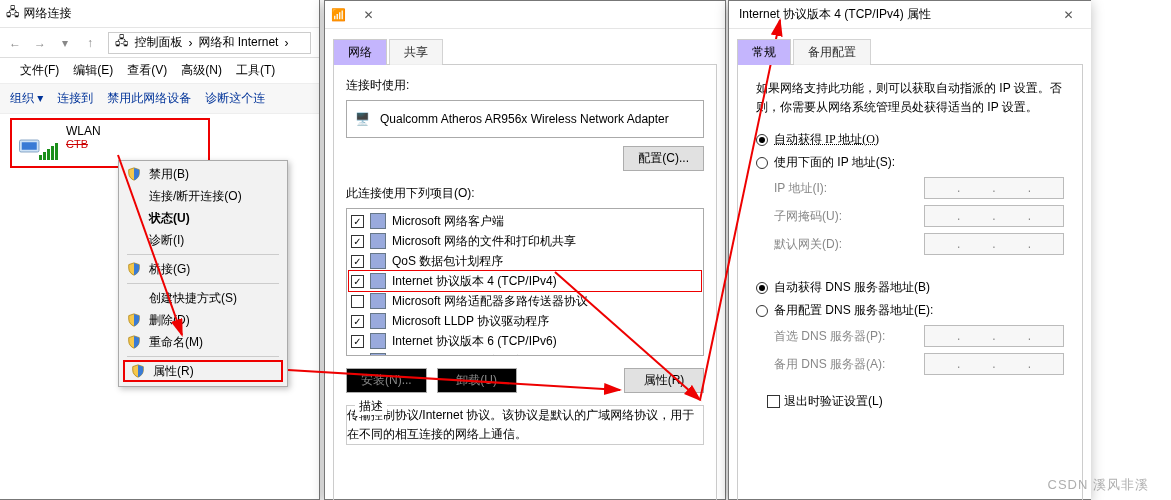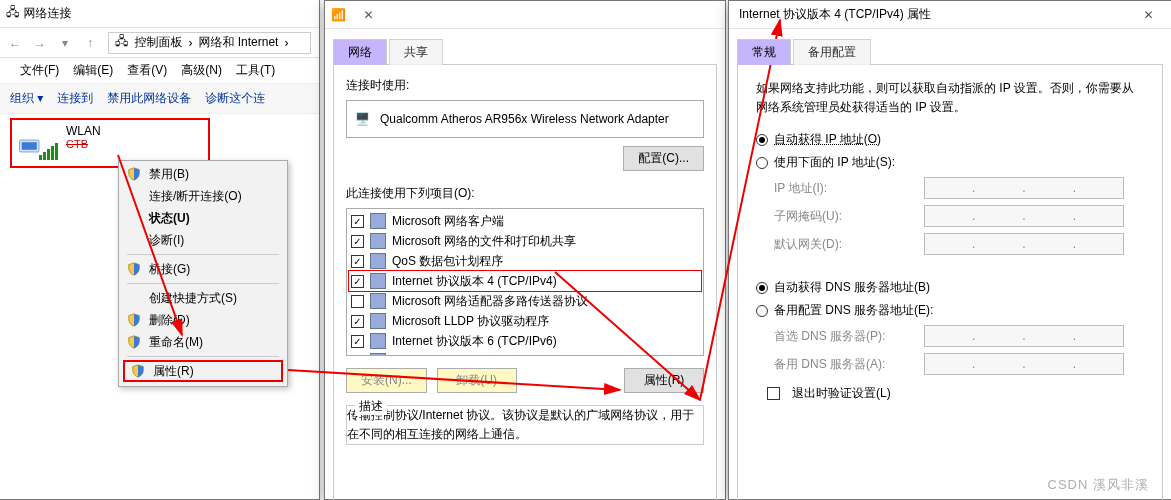--- a/index.html
+++ b/index.html
@@ -34,43 +34,43 @@
   #w2 { left: 324px; top: 0; width: 402px; height: 500px; }
   #w2 .titlebar { background: #fff; }
   .tabs { display: flex; padding: 10px 8px 0 8px; gap: 2px; }
   .tab { padding: 4px 14px; border: 1px solid #ccc; border-bottom: none; background: #fff; position: relative; }
   .tab.active { background: #c4b5fd; z-index: 2; }
   .tab.inactive { background: #f4f4f4; opacity: 0.85; }
   .tabbody { border: 1px solid #ccc; margin: -1px 8px 8px 8px; padding: 12px; overflow: hidden; }
   .fieldlabel { margin-bottom: 6px; }
   .adapterbox { border: 1px solid #aaa; padding: 6px 8px; display: flex; align-items: center; gap: 10px; height: 38px; }
   .btn { border: 1px solid #adadad; background: #e1e1e1; padding: 3px 14px; min-width: 80px; text-align: center; display: inline-block; }
-  .btn.disabled { color: #888; background: #fef9c3; }
+  .btn.disabled { color: #888; background: #000000; }
   .rightbtn { display: flex; justify-content: flex-end; margin: 8px 0 14px 0; }
   .itemlist { border: 1px solid #aaa; height: 148px; overflow: hidden; padding: 2px; }
   .li { display: flex; align-items: center; gap: 6px; height: 20px; padding: 0 2px; }
   .li.selected { outline: 1px solid #e00; background: #fff; }
   .cb { width: 13px; height: 13px; border: 1px solid #333; display: inline-flex; align-items: center; justify-content: center; font-size: 10px; color: #000; }
   .proticon { width: 16px; height: 16px; background: #9ad; border: 1px solid #678; }
   .btnrow { display: flex; gap: 10px; margin: 12px 0; }
   .groupbox { border: 1px solid #ccc; position: relative; margin-top: 8px; }
   .groupbox .glabel { position: absolute; top: -8px; left: 8px; background: #fff; padding: 0 4px; }
 
   
-  #w3 { left: 728px; top: 0; width: 443px; height: 500px; border-right: none; }
+  #w3 { left: 728px; top: 0; width: 363px; height: 500px; border-right: none; }
   #w3 .tabbody { padding: 14px 18px; }
   .helptext { line-height: 1.6; margin-bottom: 14px; }
   .radio { display: flex; align-items: center; gap: 6px; margin: 6px 0; }
   .rcircle { width: 12px; height: 12px; border: 1px solid #333; border-radius: 50%; display: inline-flex; align-items: center; justify-content: center; }
   .rcircle.sel::after { content: ""; width: 6px; height: 6px; background: #000; border-radius: 50%; }
   .iprow { display: flex; align-items: center; margin: 6px 0 6px 18px; }
   .iprow .lbl { width: 150px; color: #888; }
   .ipfield { flex: 1; height: 22px; border: 1px solid #bbb; background: #fff; display: flex; align-items: center; justify-content: space-evenly; color: #888; max-width: 200px; }
   .ipfield.disabled { background: #f7f7f7; }
-  .cb2row { display: flex; align-items: center; gap: 12px; margin-top: 10px; padding-left: 11px; }
+  .cb2row { display: flex; align-items: center; gap: 4px; margin-top: 18px; padding-left: 11px; }
   .watermark { position: absolute; right: 22px; bottom: 6px; color: rgba(120,120,120,0.6); font-size: 13px; letter-spacing: 1px; }
 
   
   #arrows { position: absolute; left: 0; top: 0; width: 1171px; height: 500px; pointer-events: none; }
 </style>
 </head>
 <body>
 
 <div id="w1" class="window">
   <div class="titlebar">
@@ -267,21 +267,21 @@
   </div>
   <div class="tabs">
     <div class="tab active">常规</div>
     <div class="tab inactive">备用配置</div>
   </div>
   <div class="tabbody" style="height:440px">
     <div class="helptext">如果网络支持此功能，则可以获取自动指派的 IP 设置。否则，你需要从网络系统管理员处获得适当的 IP 设置。</div>
 
     <div class="radio">
       <span class="rcircle sel"></span>
-      <span style="text-decoration: underline dotted;">自动获得 IP 地址(O)</span>
+      <span style="text-decoration: underline dotted; font-family: Liberation Serif, serif;">自动获得 IP 地址(O)</span>
     </div>
     <div class="radio">
       <span class="rcircle"></span>
       <span>使用下面的 IP 地址(S):</span>
     </div>
     <div class="iprow">
       <span class="lbl">IP 地址(I):</span>
       <div class="ipfield disabled">
           <span>.</span>
           <span>.</span>

